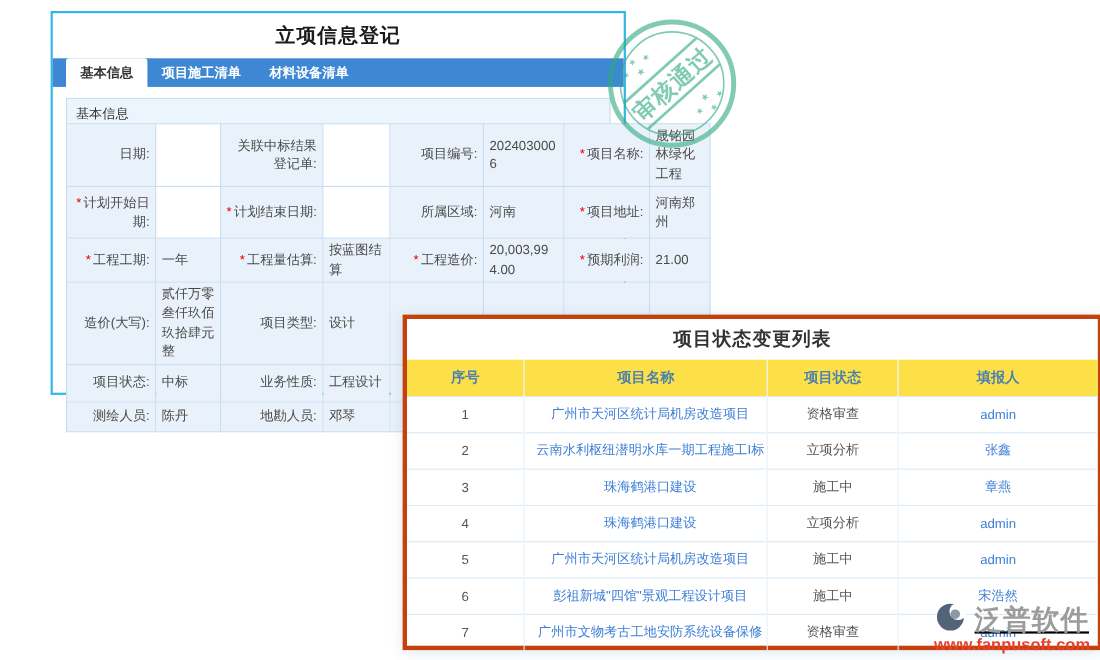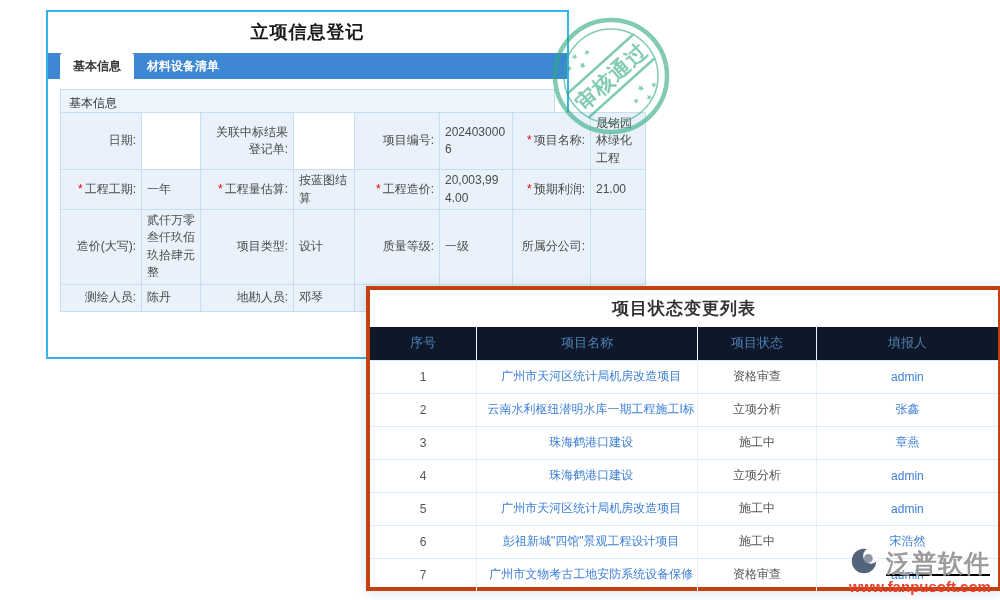--- a/index.html
+++ b/index.html
@@ -71,21 +71,21 @@
   }
   .p2-title {
     height: 37px; line-height: 37px; text-align: center;
     font-size: 17px; font-weight: bold; color: #333; letter-spacing: 1px;
   }
   table.status {
     width: 100%; border-collapse: collapse; table-layout: fixed;
     font-size: 12px;
   }
   table.status th {
-    background: #0f172a; color: #4f81ae; font-weight: normal;
+    background: #fde047; color: #4f81ae; font-weight: bold;
     height: 33px; font-size: 13px; border-left: 1px solid #eef7fd;
   }
   table.status th:first-child { border-left: none; }
   table.status td {
     height: 33px; text-align: center;
     border-top: 1px solid #d9ecf8; border-left: 1px solid #e6f2fa;
     color: #555;
   }
   table.status td:first-child { border-left: none; }
   td.c-name { text-align: left; padding-left: 8px; }
@@ -101,20 +101,21 @@
   .brand-url { font-size: 15px; font-weight: bold; color: #e6422e; margin-top: -2px; }
 </style>
 </head>
 <body>
 
 <div class="panel1">
   <div class="p1-title">立项信息登记</div>
 
   <div class="tabbar">
     <div class="tab active">基本信息</div>
+    <div class="tab">项目施工清单</div>
     <div class="tab">材料设备清单</div>
   </div>
 
   <div class="p1-body">
     <div class="section-hd">基本信息</div>
     <table class="form">
       <colgroup>
         <col style="width:81px">
           <col style="width:59px">
           <col style="width:93px">
@@ -128,38 +129,58 @@
           <tr class="fr1">
         <td class="lbl"><span class="star"></span><span>日期:</span></td>
         <td class="val inp"></td>
         <td class="lbl"><span class="star"></span><span>关联中标结果登记单:</span></td>
         <td class="val inp"></td>
         <td class="lbl"><span class="star"></span><span>项目编号:</span></td>
         <td class="val">2024030006</td>
         <td class="lbl"><span class="star">*</span><span>项目名称:</span></td>
         <td class="val">晟铭园林绿化工程</td>
       </tr>
+      <tr class="fr2">
+        <td class="lbl"><span class="star">*</span><span>计划开始日期:</span></td>
+        <td class="val inp"></td>
+        <td class="lbl"><span class="star">*</span><span>计划结束日期:</span></td>
+        <td class="val inp"></td>
+        <td class="lbl"><span class="star"></span><span>所属区域:</span></td>
+        <td class="val">河南</td>
+        <td class="lbl"><span class="star">*</span><span>项目地址:</span></td>
+        <td class="val">河南郑州</td>
+      </tr>
       <tr class="fr3">
         <td class="lbl"><span class="star">*</span><span>工程工期:</span></td>
         <td class="val">一年</td>
         <td class="lbl"><span class="star">*</span><span>工程量估算:</span></td>
         <td class="val">按蓝图结算</td>
         <td class="lbl"><span class="star">*</span><span>工程造价:</span></td>
         <td class="val">20,003,994.00</td>
         <td class="lbl"><span class="star">*</span><span>预期利润:</span></td>
         <td class="val">21.00</td>
       </tr>
       <tr class="fr4">
         <td class="lbl"><span class="star"></span><span>造价(大写):</span></td>
         <td class="val">贰仟万零叁仟玖佰玖拾肆元整</td>
         <td class="lbl"><span class="star"></span><span>项目类型:</span></td>
         <td class="val">设计</td>
         <td class="lbl"><span class="star"></span><span>质量等级:</span></td>
         <td class="val">一级</td>
         <td class="lbl"><span class="star"></span><span>所属分公司:</span></td>
+        <td class="val"></td>
+      </tr>
+      <tr class="fr5">
+        <td class="lbl"><span class="star"></span><span>项目状态:</span></td>
+        <td class="val">中标</td>
+        <td class="lbl"><span class="star"></span><span>业务性质:</span></td>
+        <td class="val">工程设计</td>
+        <td class="lbl"><span></span></td>
+        <td class="val"></td>
+        <td class="lbl"><span></span></td>
         <td class="val"></td>
       </tr>
       <tr class="fr6">
         <td class="lbl"><span class="star"></span><span>测绘人员:</span></td>
         <td class="val">陈丹</td>
         <td class="lbl"><span class="star"></span><span>地勘人员:</span></td>
         <td class="val">邓琴</td>
         <td class="lbl"><span></span></td>
         <td class="val"></td>
         <td class="lbl"><span></span></td>

